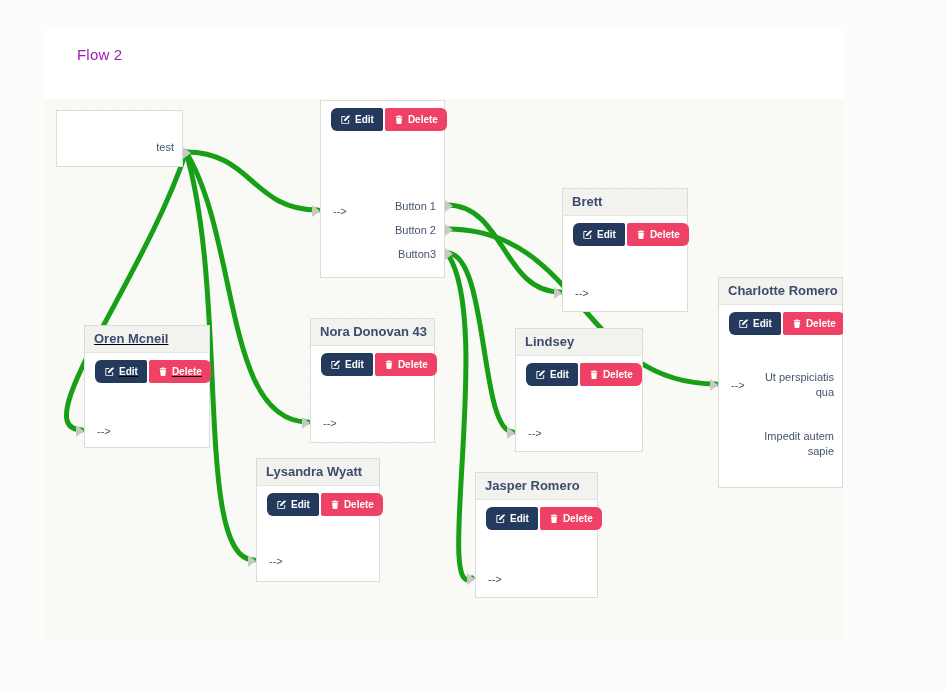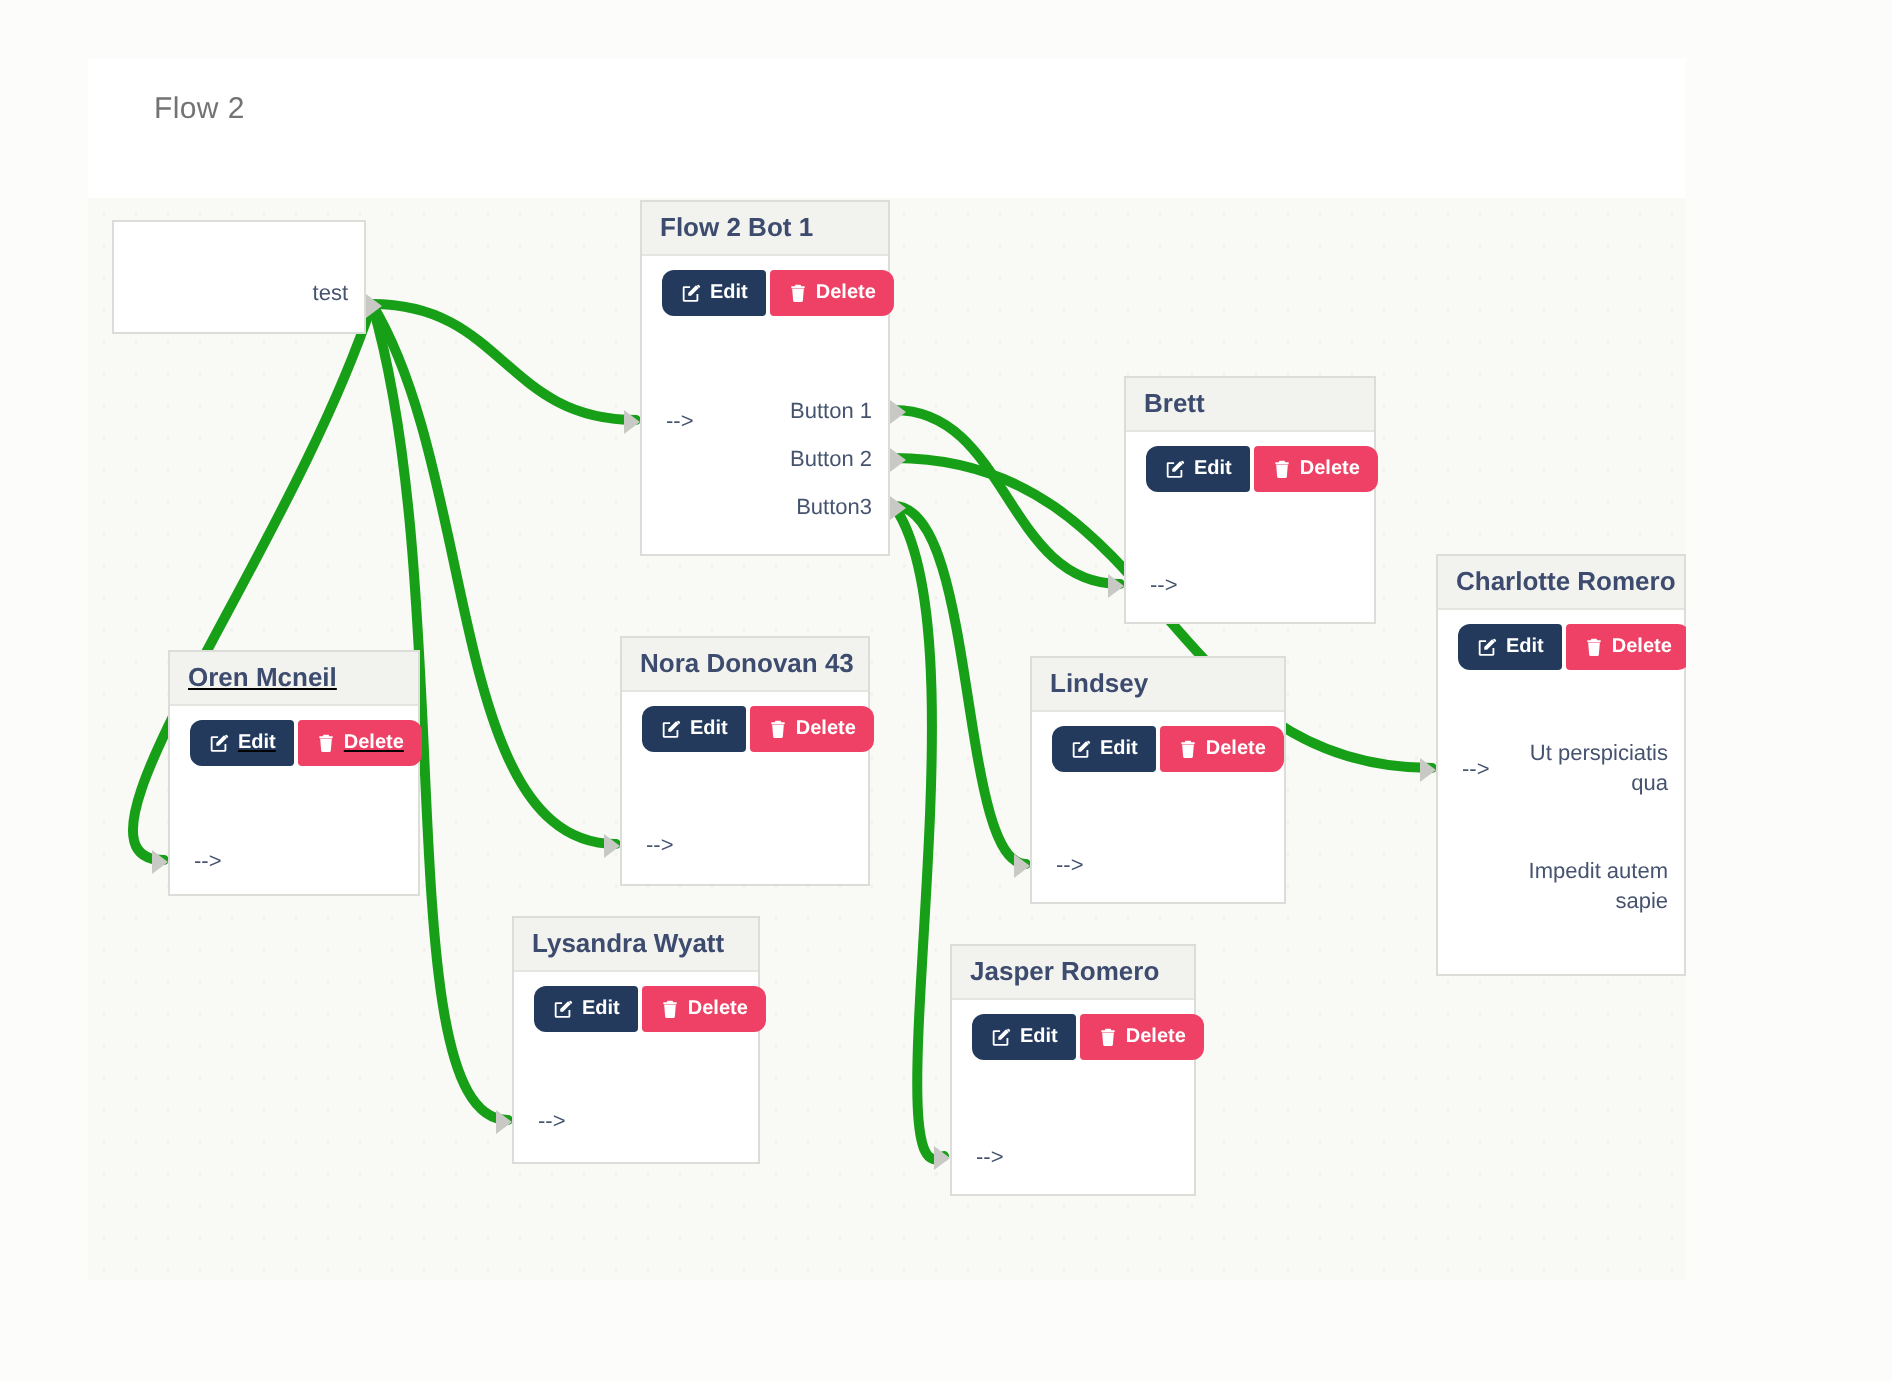--- a/index.html
+++ b/index.html
@@ -8,21 +8,21 @@
     background:#fcfcfa;
     font-family:"Liberation Sans","DejaVu Sans",sans-serif;
     -webkit-font-smoothing:antialiased;
   }
   .header-card{
     position:absolute;left:44px;top:29px;width:799px;height:70px;
     background:#ffffff;
   }
   .page-title{
     position:absolute;left:33px;top:17px;
-    font-size:15px;color:#737373;letter-spacing:.2px;
+    font-size:15px;color:#a21caf;letter-spacing:.2px;
   }
   .canvas{
     position:absolute;left:44px;top:99px;width:799px;height:541px;
     background:#f9f9f6;
     background-image:radial-gradient(#f2f2ee 1px, transparent 1px);
     background-size:16px 16px;
     overflow:hidden;
   }
   .wires{position:absolute;left:0;top:0;z-index:1;}
   .wires path{fill:none;stroke-width:5px;stroke-linecap:round;}
@@ -76,21 +76,20 @@
       <path d="M403,106 C460,106 459,193 516,193" stroke="#17a017"></path>
       <path d="M403,130 C538,130 537,285 672,285" stroke="#17a017"></path>
       <path d="M403,154 C445,154 435,333 469,333" stroke="#17a017"></path>
       <path d="M403,154 C450,220 390,505 428,479" stroke="#17a017"></path>
     </svg>
 <div class="node" style="left: 12px; top: 11px; width: 127px; height: 57px;">
       <span class="tri tri-out" style="top:36px"></span>
       <div class="port-row output-row" style="top:36px">test</div>
     </div>
     <div class="node" style="left: 276px; top: 1px; width: 125px; height: 178px;">
-      <div class="node-header">Flow 2 Bot 1</div>
       <div class="btn-row">
       <button class="btn btn-edit">
         <span>
             <svg width="11" height="11" viewBox="0 0 24 24">
               <path fill="#fff" d="M20 13v7a1.5 1.5 0 0 1-1.5 1.5h-14A1.5 1.5 0 0 1 3 20V6a1.5 1.5 0 0 1 1.5-1.5H11v2H5v13h13v-6.5h2z"></path>
               <path fill="#fff" d="M9 15v-3l8.5-8.5 3 3L12 15H9zM21.7 4.3l-1-1a1 1 0 0 0-1.4 0l-.8.8 2.4 2.4.8-.8a1 1 0 0 0 0-1.4z"></path>
             </svg>
           </span>
         <span>Edit</span>
       </button>

